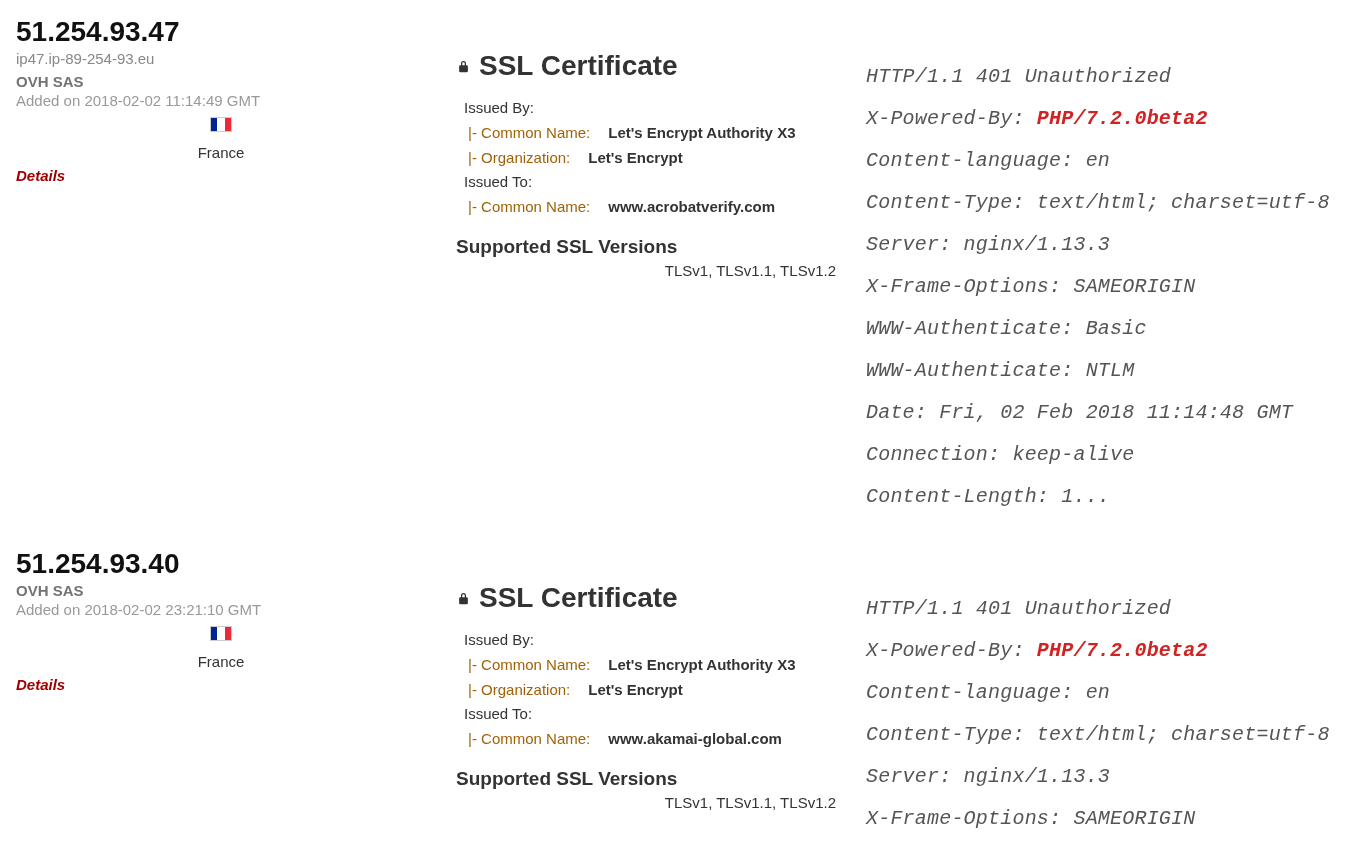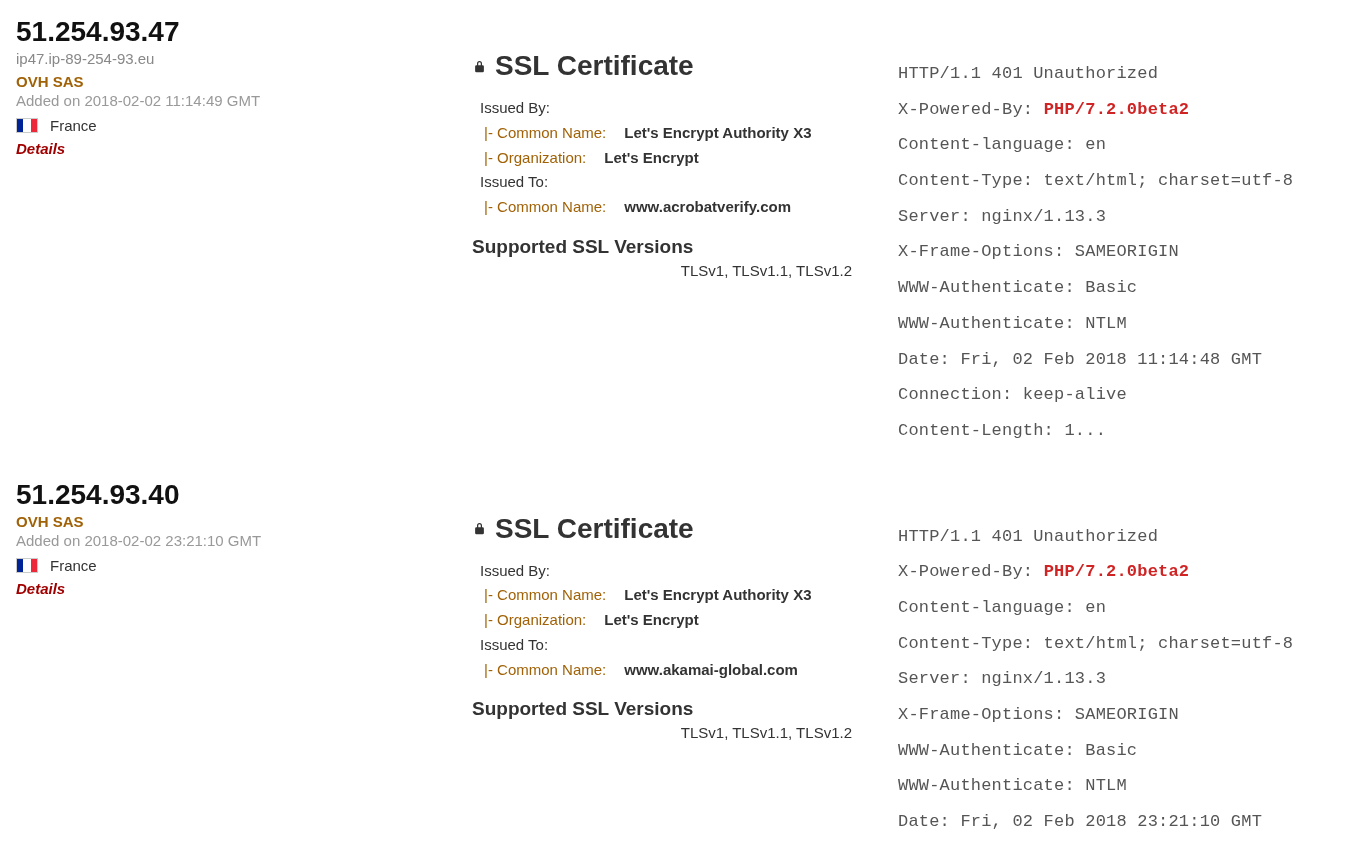--- a/index.html
+++ b/index.html
@@ -7,53 +7,54 @@
     font-family: "Helvetica Neue", Helvetica, Arial, sans-serif;
     background: #fff;
     margin: 0;
     padding: 16px;
     color: #333;
     font-size: 15px;
   }
   .result {
     display: flex;
     margin-bottom: 30px;
-    gap: 26px;
+    gap: 10px;
   }
   .col-left   { flex: 0 0 430px; padding-right: 20px; }
   .col-mid    { flex: 0 0 400px; padding-right: 20px; }
   .col-right  { flex: 1; min-width: 0; }
 
   .ip {
     font-weight: 700;
     font-size: 28px;
     color: #111;
     margin: 0 0 2px 0;
   }
   .hostname {
     color: #888;
     font-size: 15px;
     margin-bottom: 6px;
   }
   .org {
     font-weight: 700;
     font-size: 15px;
-    color: #a16207;
+    color: #737373;
     margin-bottom: 2px;
   }
   .added {
     color: #999;
     font-size: 15px;
     margin-bottom: 8px;
   }
   .country-row {
     display: flex;
     align-items: center;
     gap: 12px;
     margin-bottom: 6px;
+    flex-direction: column;
   }
   .flag-france {
     width: 22px; height: 15px;
     display: inline-block;
     background:
       linear-gradient(to right,
         #002395 0 33.33%,
         #ffffff 33.33% 66.66%,
         #ED2939 66.66% 100%);
     box-shadow: 0 0 0 1px #ccc inset;
@@ -104,26 +105,27 @@
   }
   .versions {
     color: #333;
     font-size: 15px;
     padding-left: 2px;
     text-align: right;
   }
 
   .headers {
     font-family: "Menlo", "Consolas", "Courier New", monospace;
-    font-size: 17px;
+    font-size: 20px;
     line-height: 2.1;
     color: #555;
     white-space: pre-wrap;
     padding-top: 40px;
     letter-spacing: 0.2px;
+    font-style: italic;
   }
   .hl { color: #d02424; font-weight: 600; }
 
   svg.lock { width: 15px; height: 15px; fill:#333; flex:0 0 auto; }
 </style>
 </head>
 <body>
 
 <div id="root">
     <div class="result">

